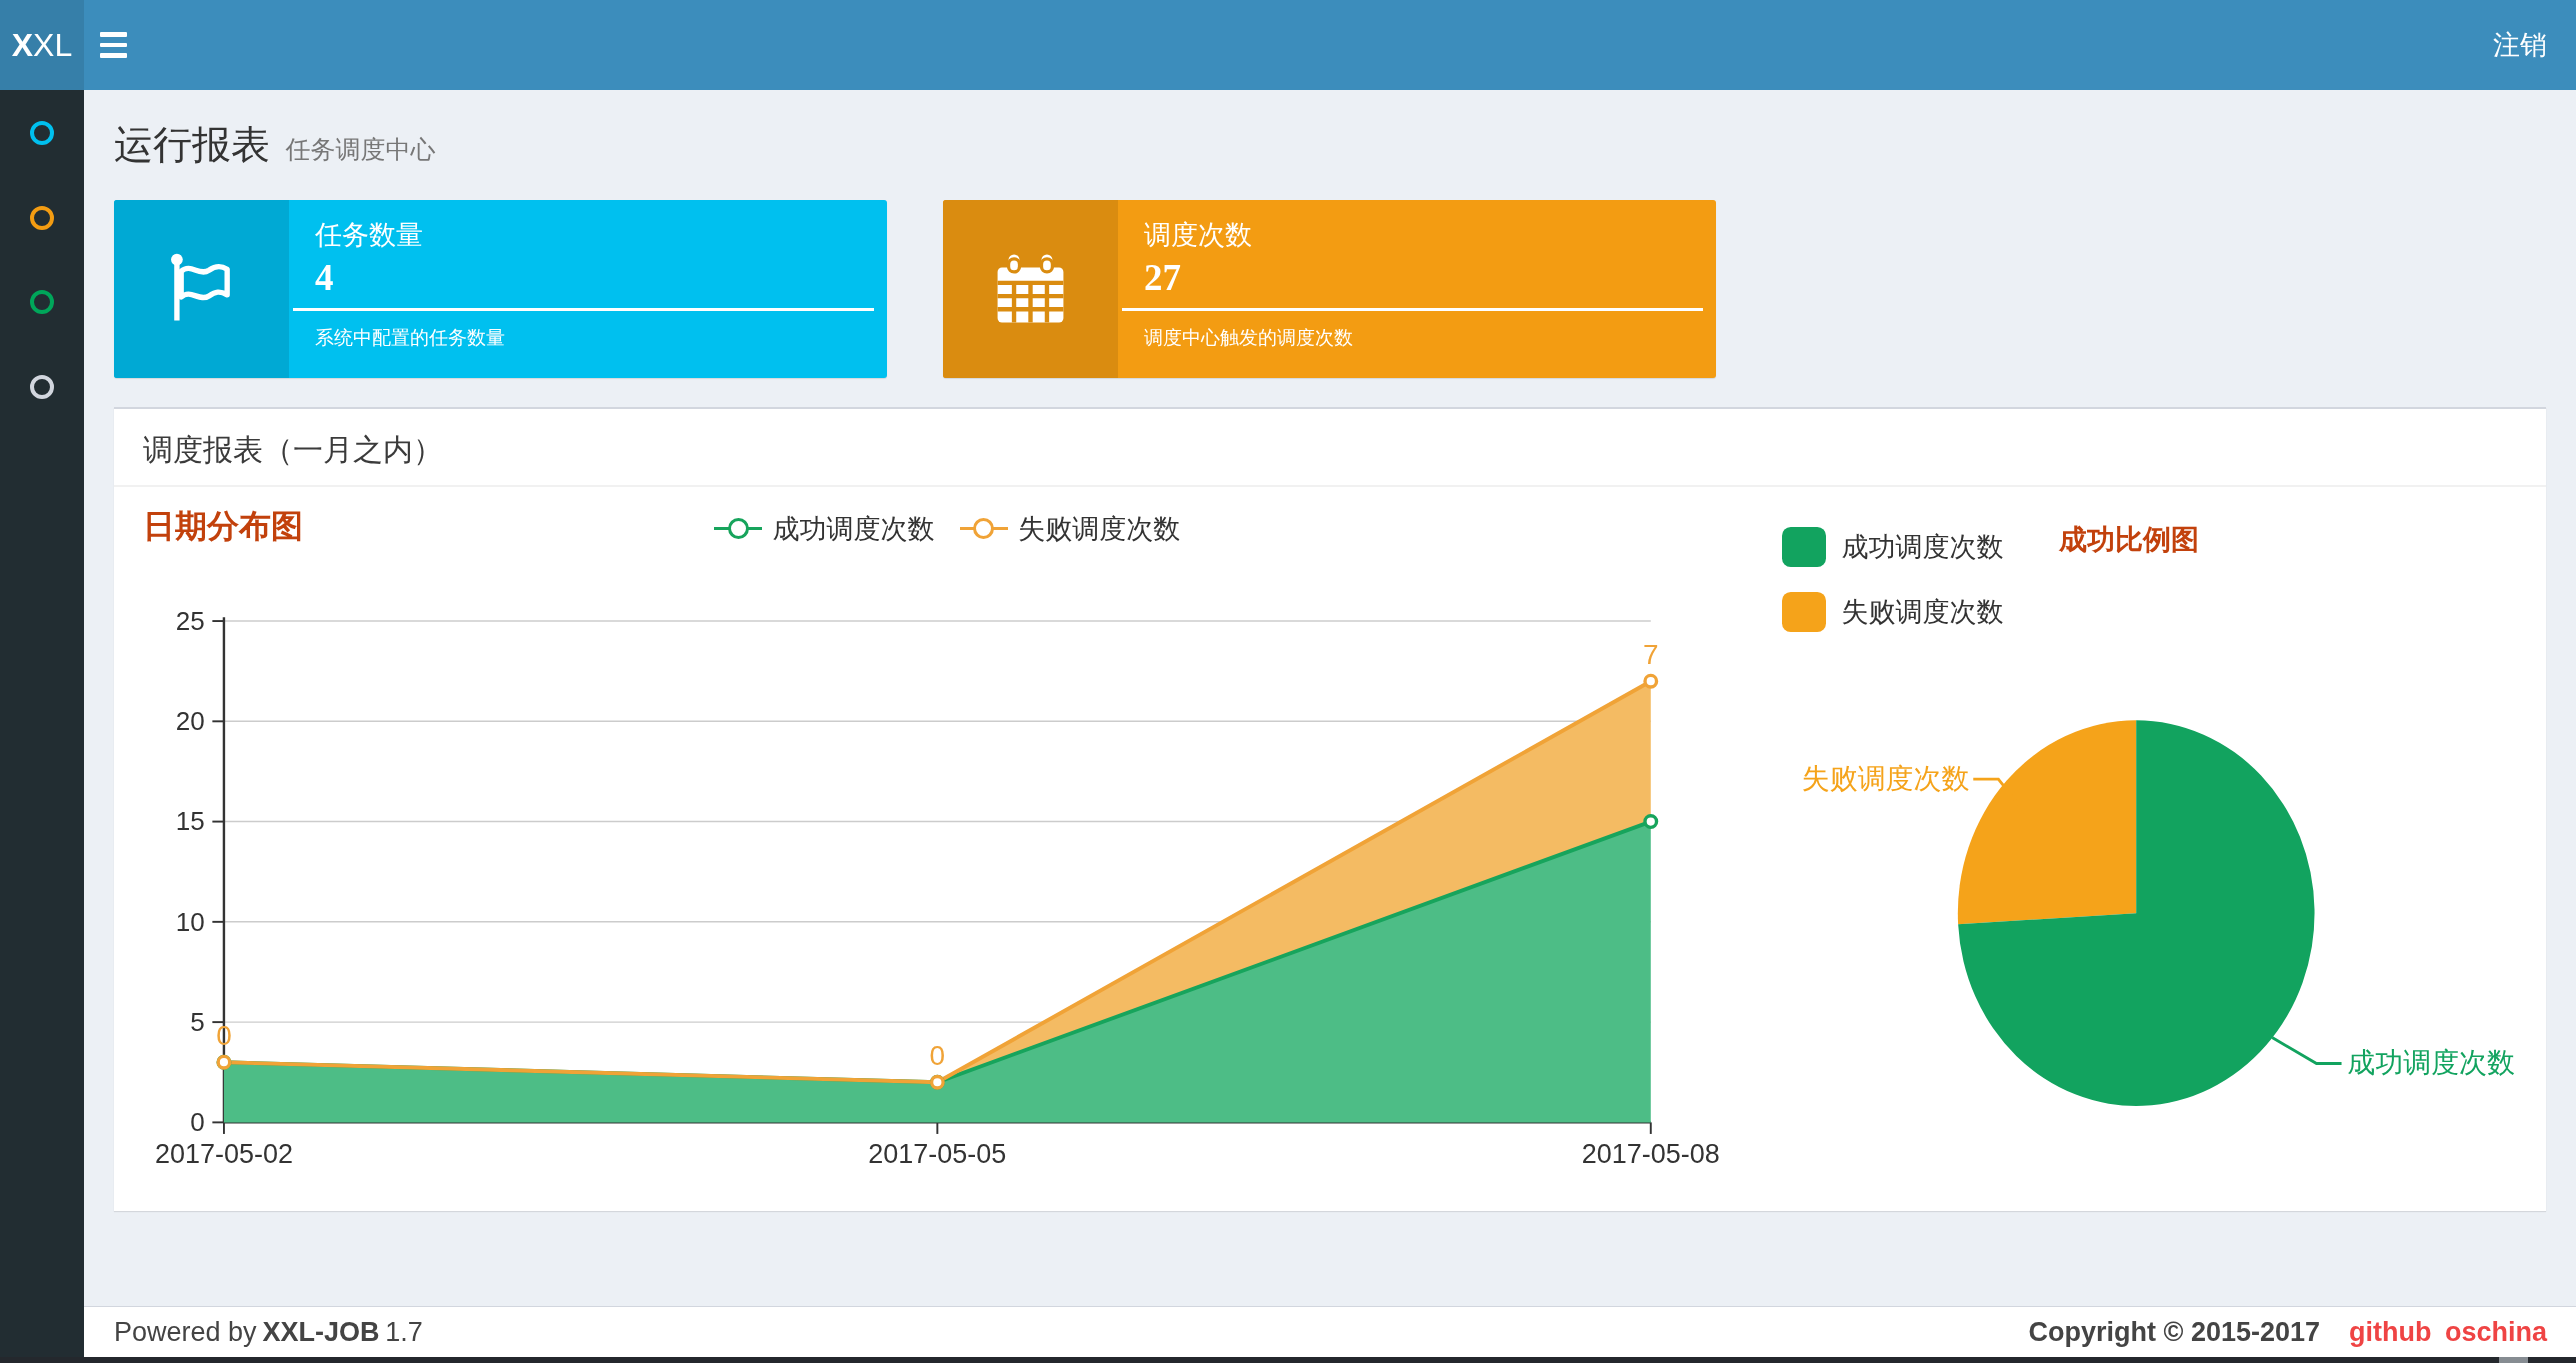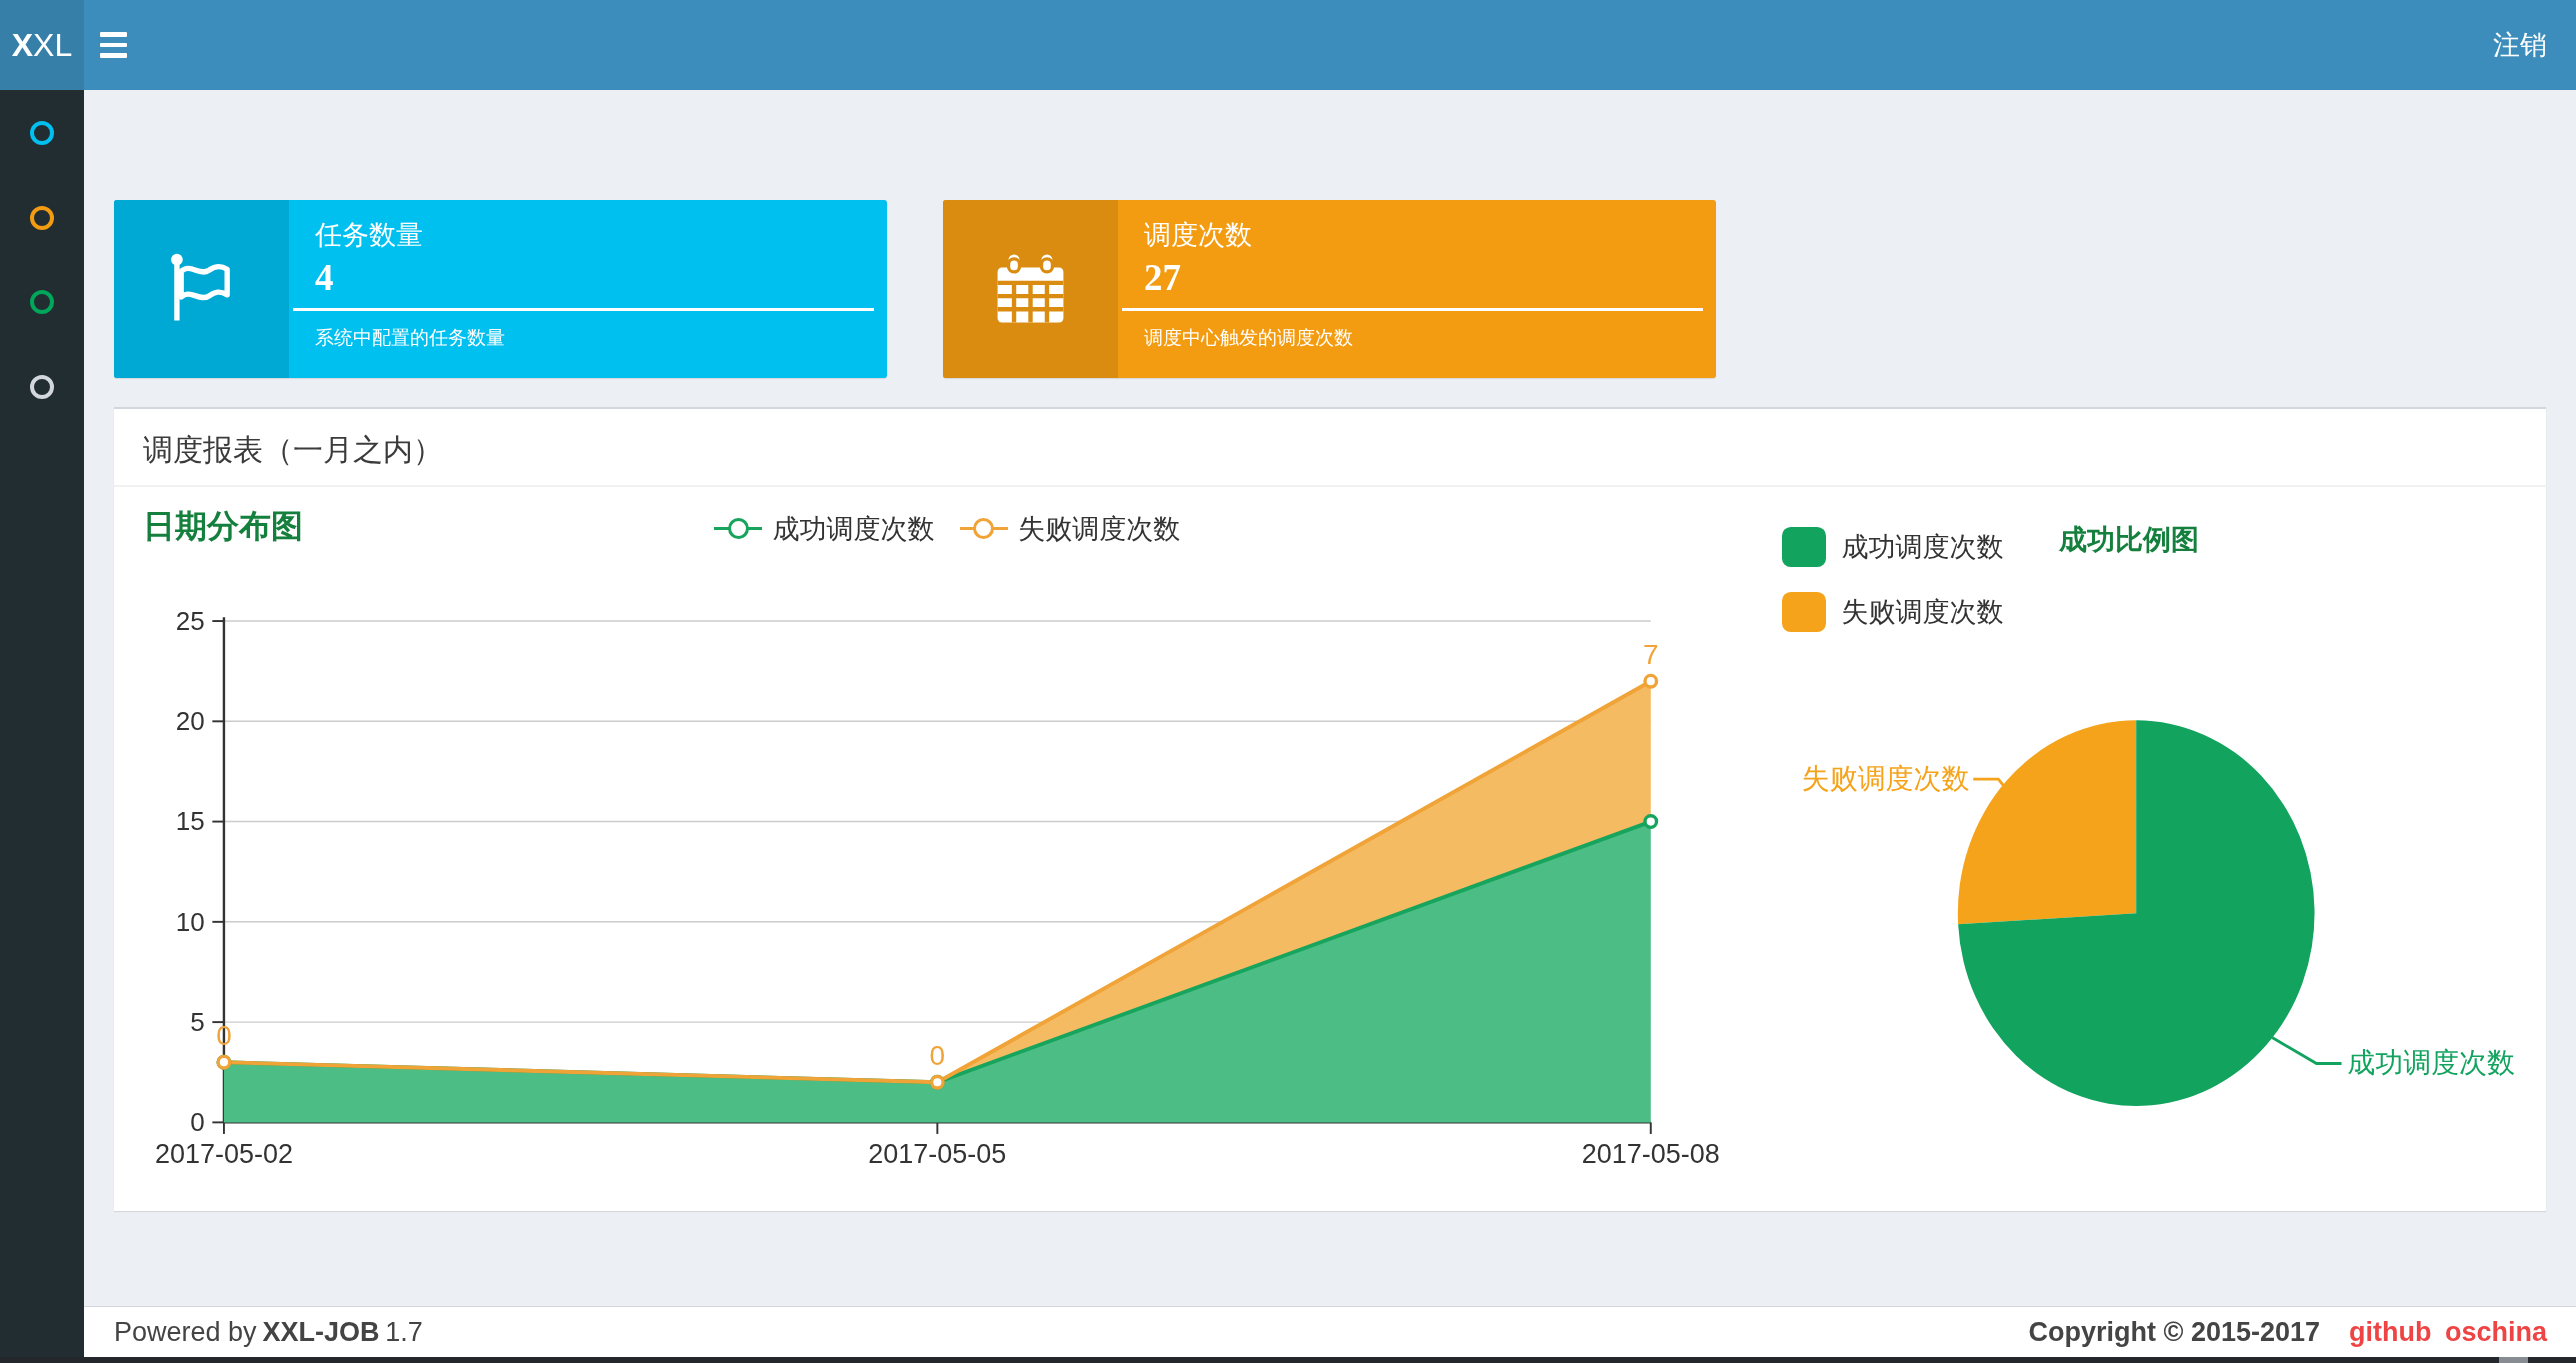--- a/index.html
+++ b/index.html
@@ -37,21 +37,21 @@
   .c-label{position:absolute;left:201px;top:17.4px;font-size:27px;}
   .c-value{position:absolute;left:201px;top:56px;font-size:37px;font-weight:700;}
   .c-hr{position:absolute;left:179px;right:13.5px;top:108px;height:2.9px;background:#fff;}
   .c-desc{position:absolute;left:201px;top:125px;font-size:19px;}
 
   
   .box{position:absolute;left:114px;top:407px;width:2432px;height:804px;background:#fff;
        border-top:2.9px solid #d2d6de;box-shadow:0 1px 1px rgba(0,0,0,0.1);}
   .box-title{position:absolute;left:29px;top:21px;font-size:30px;font-weight:500;color:#3b3b3b;}
   .box-hr{position:absolute;left:0;top:76px;width:100%;height:1.9px;background:#f1f1f1;}
-  .chart-title{position:absolute;font-size:32px;font-weight:700;color:#15803d;white-space:nowrap;}
+  .chart-title{position:absolute;font-size:32px;font-weight:700;color:#c2410c;white-space:nowrap;}
   .lc-title{left:29px;top:96px;}
   .pie-title{left:1945px;top:112px;font-size:28px;}
 
   .lc-legend{position:absolute;left:600px;top:102px;height:35px;display:flex;align-items:center;gap:25px;}
   .lc-item{display:flex;align-items:center;cursor:pointer;}
   .lm{position:relative;width:48px;height:29px;}
   .lm-line{position:absolute;left:0;top:12.5px;width:48px;height:3.9px;background:#999;}
   .lm-dot{position:absolute;left:13.5px;top:3.9px;width:21px;height:21px;border-radius:50%;
           border:3.9px solid #999;background:#fff;}
   .lc-item span.lbl{margin-left:10.6px;font-size:27px;color:#333;}
@@ -103,20 +103,24 @@
         <span class="ring" style="border-color: rgb(243, 156, 18);"></span>
       </div>
     <div class="side-item" style="top:169px">
         <span class="ring" style="border-color: rgb(0, 166, 90);"></span>
       </div>
     <div class="side-item" style="top:254px">
         <span class="ring" style="border-color: rgb(210, 214, 222);"></span>
       </div>
   </div>
 
+  <div class="page-header">
+    <span class="title-main">运行报表</span>
+    <span class="title-sub">任务调度中心</span>
+  </div>
 
   <div class="card" style="left: 114px; background: rgb(0, 192, 239);">
     <div class="card-icon" style="background: rgb(0, 169, 212);">
       <svg width="77" height="77" viewBox="0 0 72 72" fill="none" stroke="#fff">
         <circle cx="13" cy="8" r="5.5" fill="#fff" stroke="none"></circle>
         <rect x="10.5" y="9" width="5" height="56" fill="#fff" stroke="none"></rect>
         <path d="M17 19 C26 11, 34 24, 43 18 C50 13, 55 14, 60 17 L60 41 C53 37, 49 38, 43 42 C34 48, 26 35, 17 43 Z" stroke-width="5" stroke-linejoin="round"></path>
       </svg>
     </div>
     <div class="c-label">任务数量</div>

